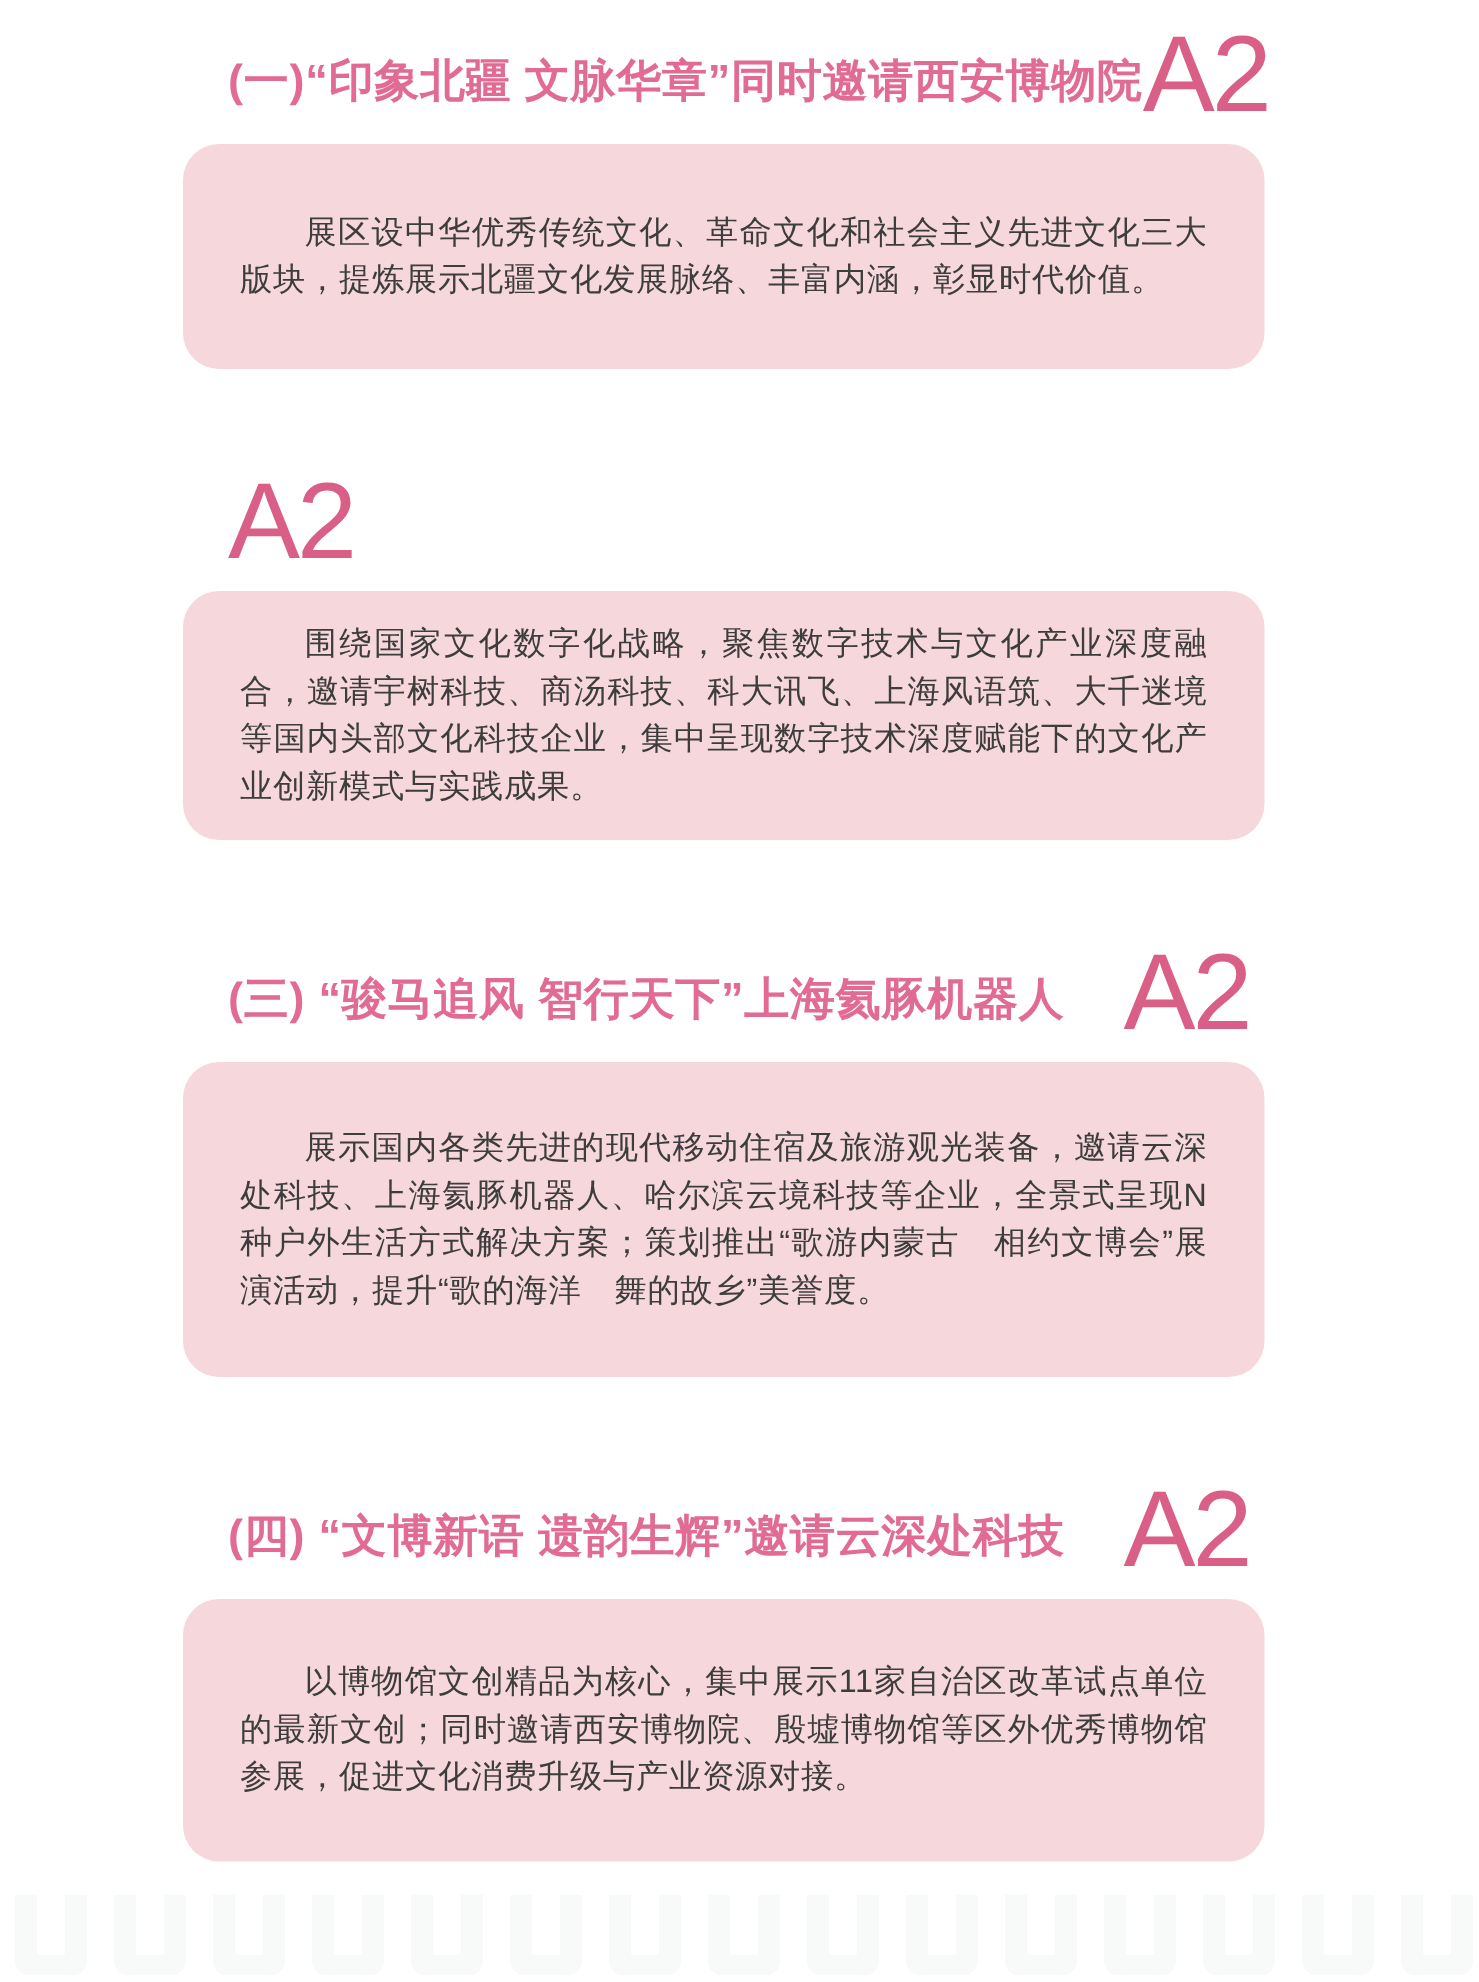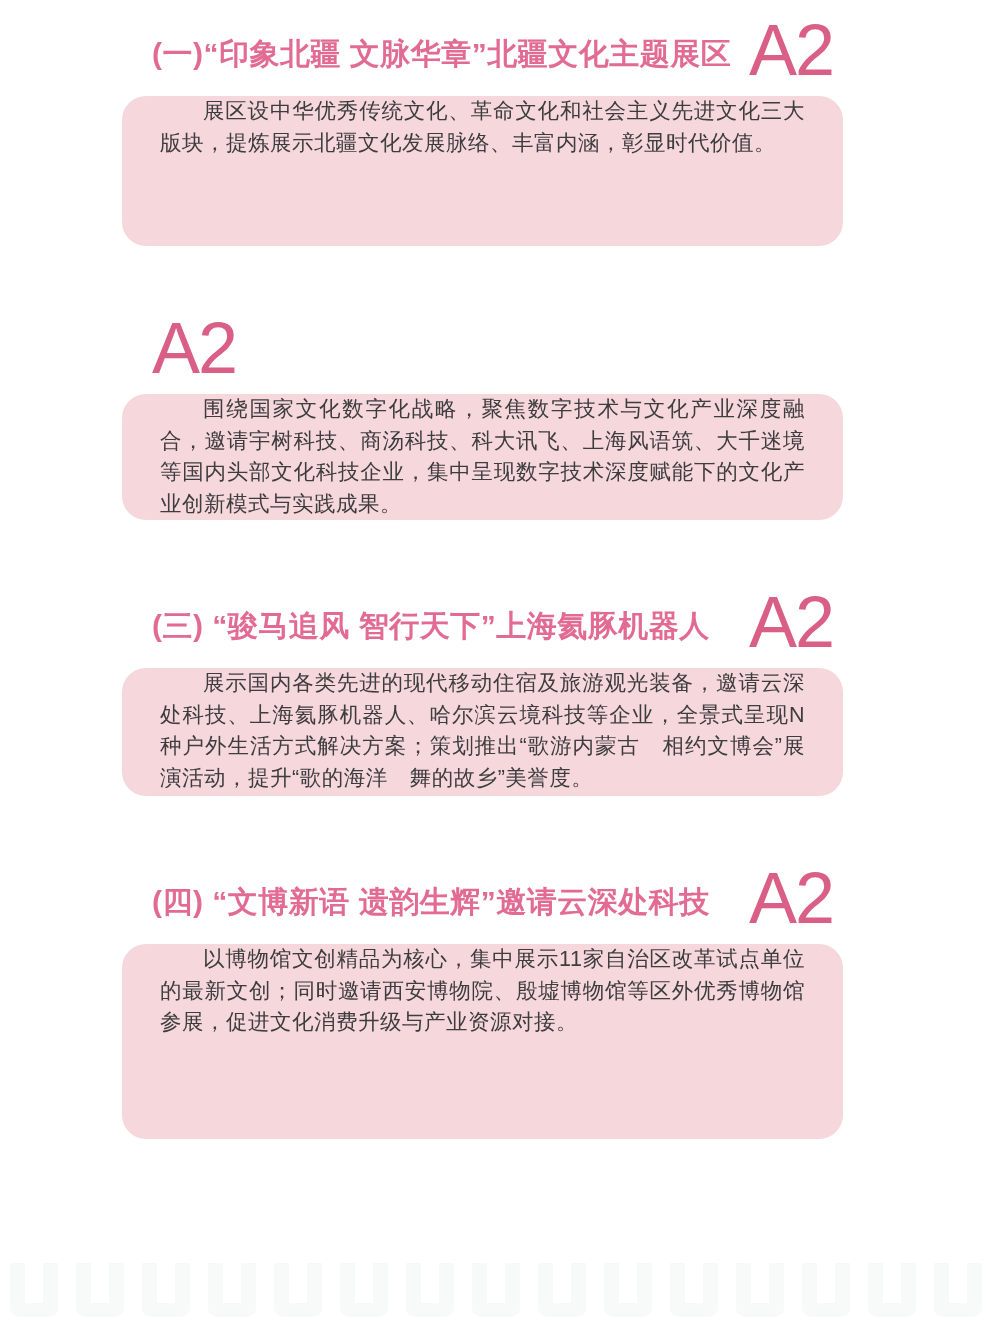--- a/index.html
+++ b/index.html
@@ -36,28 +36,28 @@
     font-weight:normal;
     color:#d95f87;
     line-height:0.8;
     letter-spacing:-2px;
   }
   .box{
     margin-top:16px;
     background:#f6d7dc;
     border-radius:24px;
     display:flex;
-    align-items:flex-start;
+    align-items:center;
     padding:0 38px;
     box-sizing:border-box;
   }
   .sec-1 .box{height:150px;}
-  .sec-2 .box{height:126px;}
-  .sec-3 .box{height:128px;}
-  .sec-4 .box{height:195px;}
+  .sec-2 .box{height:166px;}
+  .sec-3 .box{height:210px;}
+  .sec-4 .box{height:175px;}
   .body-text{
     margin:0;
     font-size:21.5px;
     line-height:31.5px;
     color:#3d3d3d;
     text-indent:2em;
     letter-spacing:0.5px;
     text-align:justify;
   }
   .footer-pattern{
@@ -81,21 +81,21 @@
     border-radius:0 0 10px 10px;
   }
 </style>
 </head>
 <body>
 
 <div class="page">
 
   <section class="sec sec-1">
     <div class="header-row">
-      <h2 class="heading">(一)“印象北疆 文脉华章”北疆文化主题展区</h2>
+      <h2 class="heading">(一)“印象北疆 文脉华章”同时邀请西安博物院</h2>
       <div class="badge">A2</div>
     </div>
     <div class="box">
       <p class="body-text">展区设中华优秀传统文化、革命文化和社会主义先进文化三大版块，提炼展示北疆文化发展脉络、丰富内涵，彰显时代价值。</p>
     </div>
   </section>
 
   <section class="sec sec-2">
     <div class="header-row">
       <div class="badge">A2</div>

